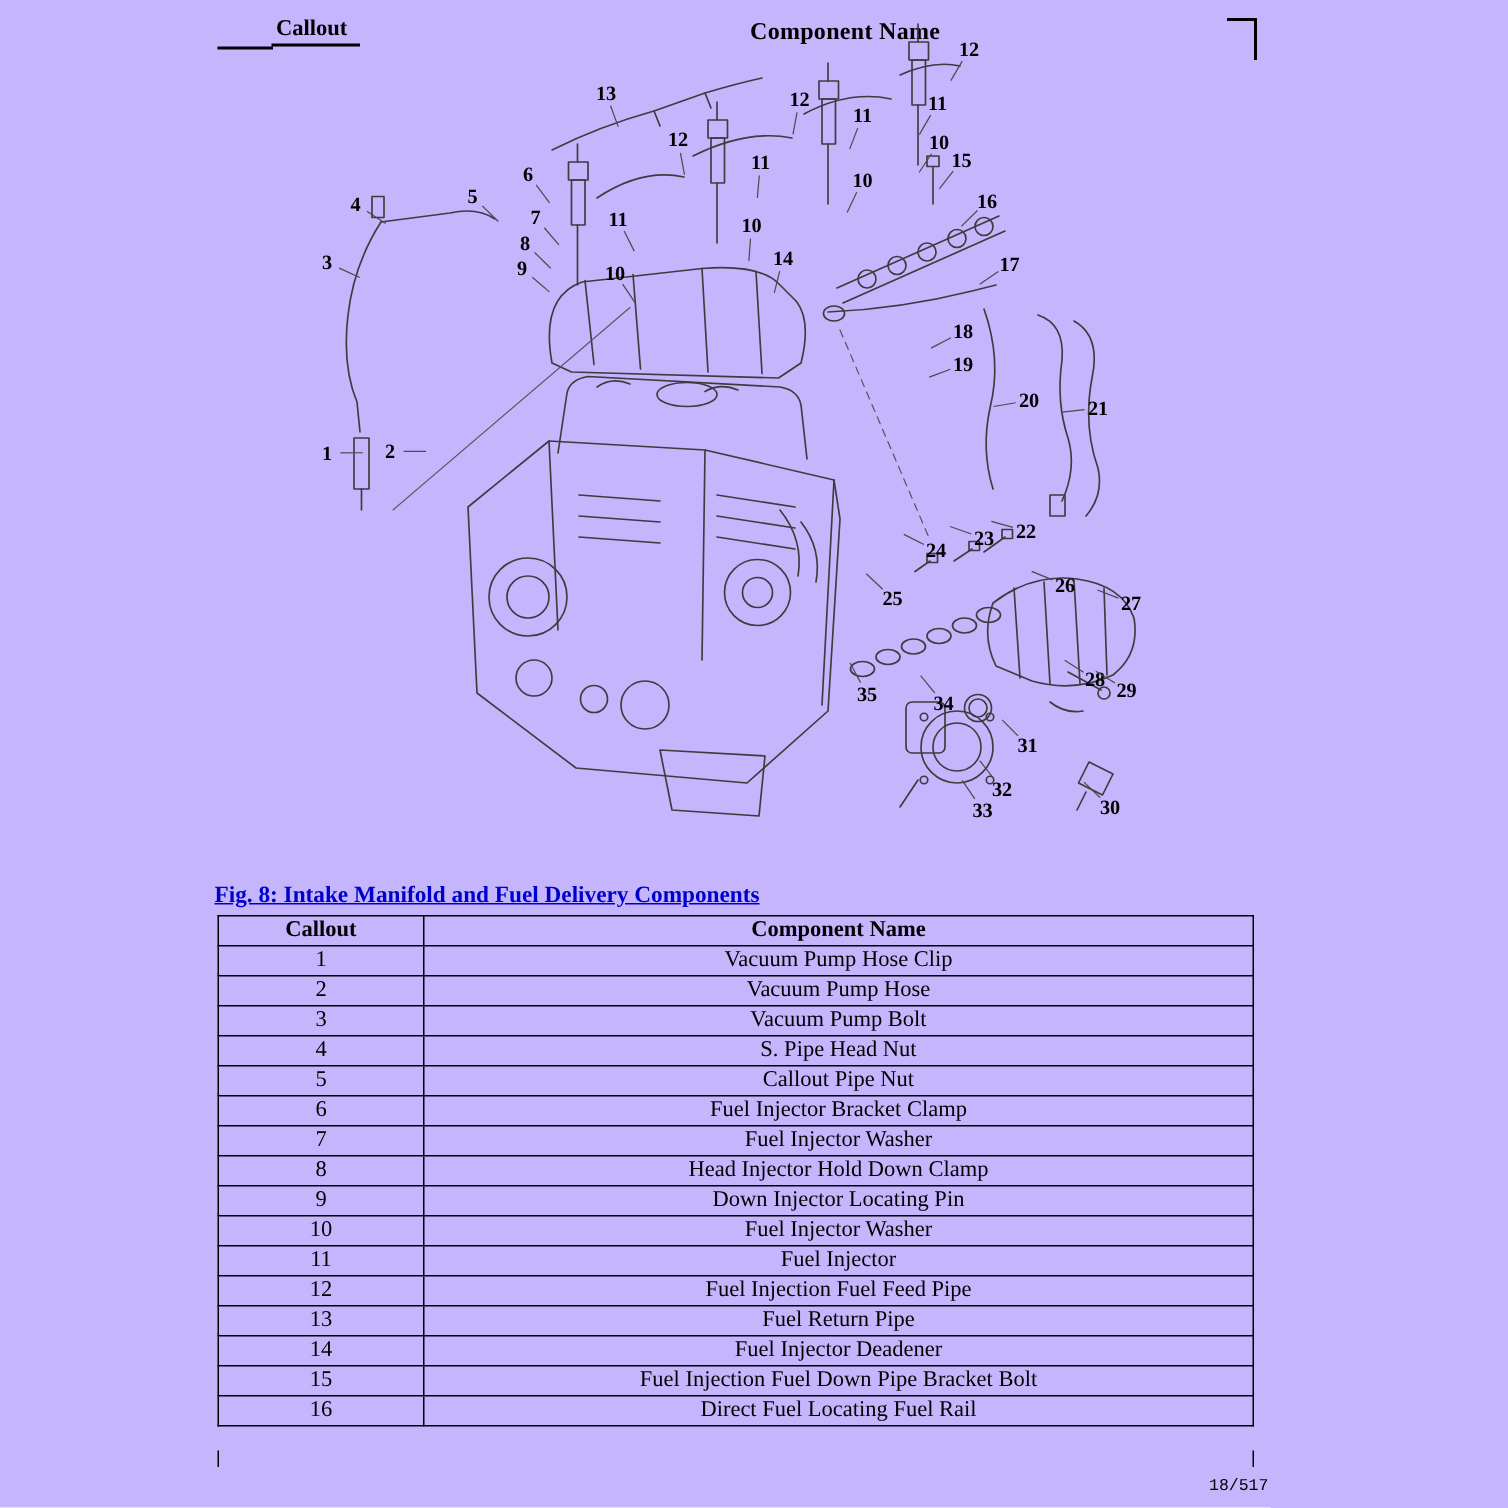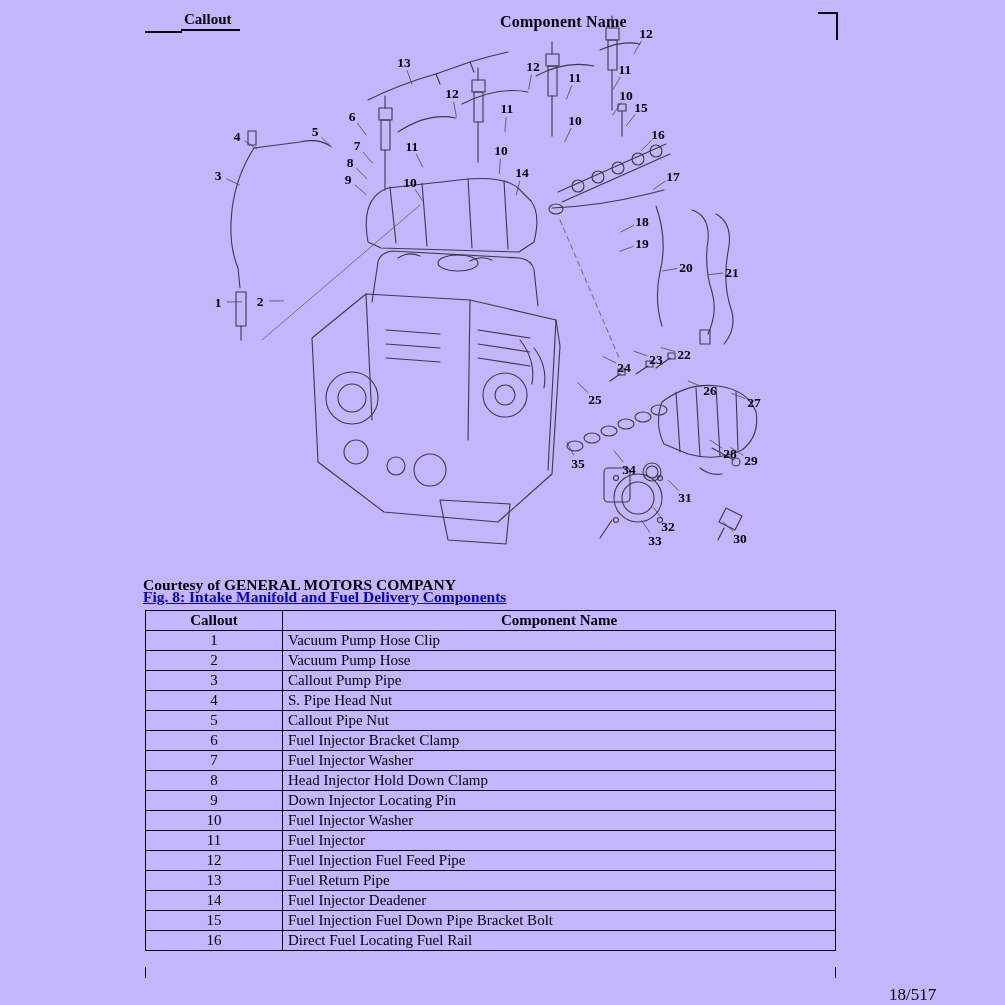--- a/index.html
+++ b/index.html
@@ -37,28 +37,28 @@
   
   .component-table {
     position:absolute; left:145px; top:610px; width:691px;
     border-collapse:collapse; font-size:15px;
   }
   .component-table th, .component-table td {
     border:1px solid #000; height:20px; padding:0 5px; line-height:19px;
   }
   .component-table th { font-weight:bold; text-align:center; }
   .col-callout { width:137px; text-align:center; }
-  .col-name { text-align:left; }
+  .col-name { text-align:center; }
   .table-tail {
     position:absolute; left:145px; top:967px; width:691px; height:11px;
     border-left:1px solid #000; border-right:1px solid #000;
   }
 
   
-  .page-number { position:absolute; left:889px; top:985px; font-size:17px; font-family:Liberation Serif, serif; }
+  .page-number { position:absolute; left:806px; top:985px; font-size:11px; font-family:Liberation Mono, monospace; }
 </style>
 </head>
 <body>
 
 <div class="page">
 
   <div class="top-left-line"></div>
   <span class="top-callout">Callout</span>
   <div class="top-callout-strike"></div>
   <span class="top-component-name">Component Name</span>
@@ -264,41 +264,40 @@
         <line x1="662.4313198903723" y1="518.9296533439558" x2="653.1501863743259" y2="507.14574225054866" class="leader"></line>
         <text x="668" y="526" class="callout-num">32</text>
         <line x1="733.4815186116277" y1="531.7944057182697" x2="722.6173829643407" y2="521.4517485820523" class="leader"></line>
         <text x="740" y="538" class="callout-num">30</text>
         <line x1="649.9012405940164" y1="532.5836226822057" x2="641.4033082507104" y2="520.2229938192152" class="leader"></line>
         <text x="655" y="540" class="callout-num">33</text>
       </g>
   </svg>
 
   <a class="fig-caption" style="color:#0000cc">Fig. 8: Intake Manifold and Fuel Delivery Components</a>
-  <div class="courtesy">Courtesy of GENERAL MOTORS COMPANY</div>
 
   <table class="component-table">
     <thead>
       <tr>
         <th class="col-callout">Callout</th>
         <th class="col-name">Component Name</th>
       </tr>
     </thead>
     <tbody>
         <tr>
           <td class="col-callout">1</td>
           <td class="col-name">Vacuum Pump Hose Clip</td>
         </tr>
         <tr>
           <td class="col-callout">2</td>
           <td class="col-name">Vacuum Pump Hose</td>
         </tr>
         <tr>
           <td class="col-callout">3</td>
-          <td class="col-name">Callout Pump Pipe</td>
+          <td class="col-name">Vacuum Pump Bolt</td>
         </tr>
         <tr>
           <td class="col-callout">4</td>
           <td class="col-name">S. Pipe Head Nut</td>
         </tr>
         <tr>
           <td class="col-callout">5</td>
           <td class="col-name">Callout Pipe Nut</td>
         </tr>
         <tr>

